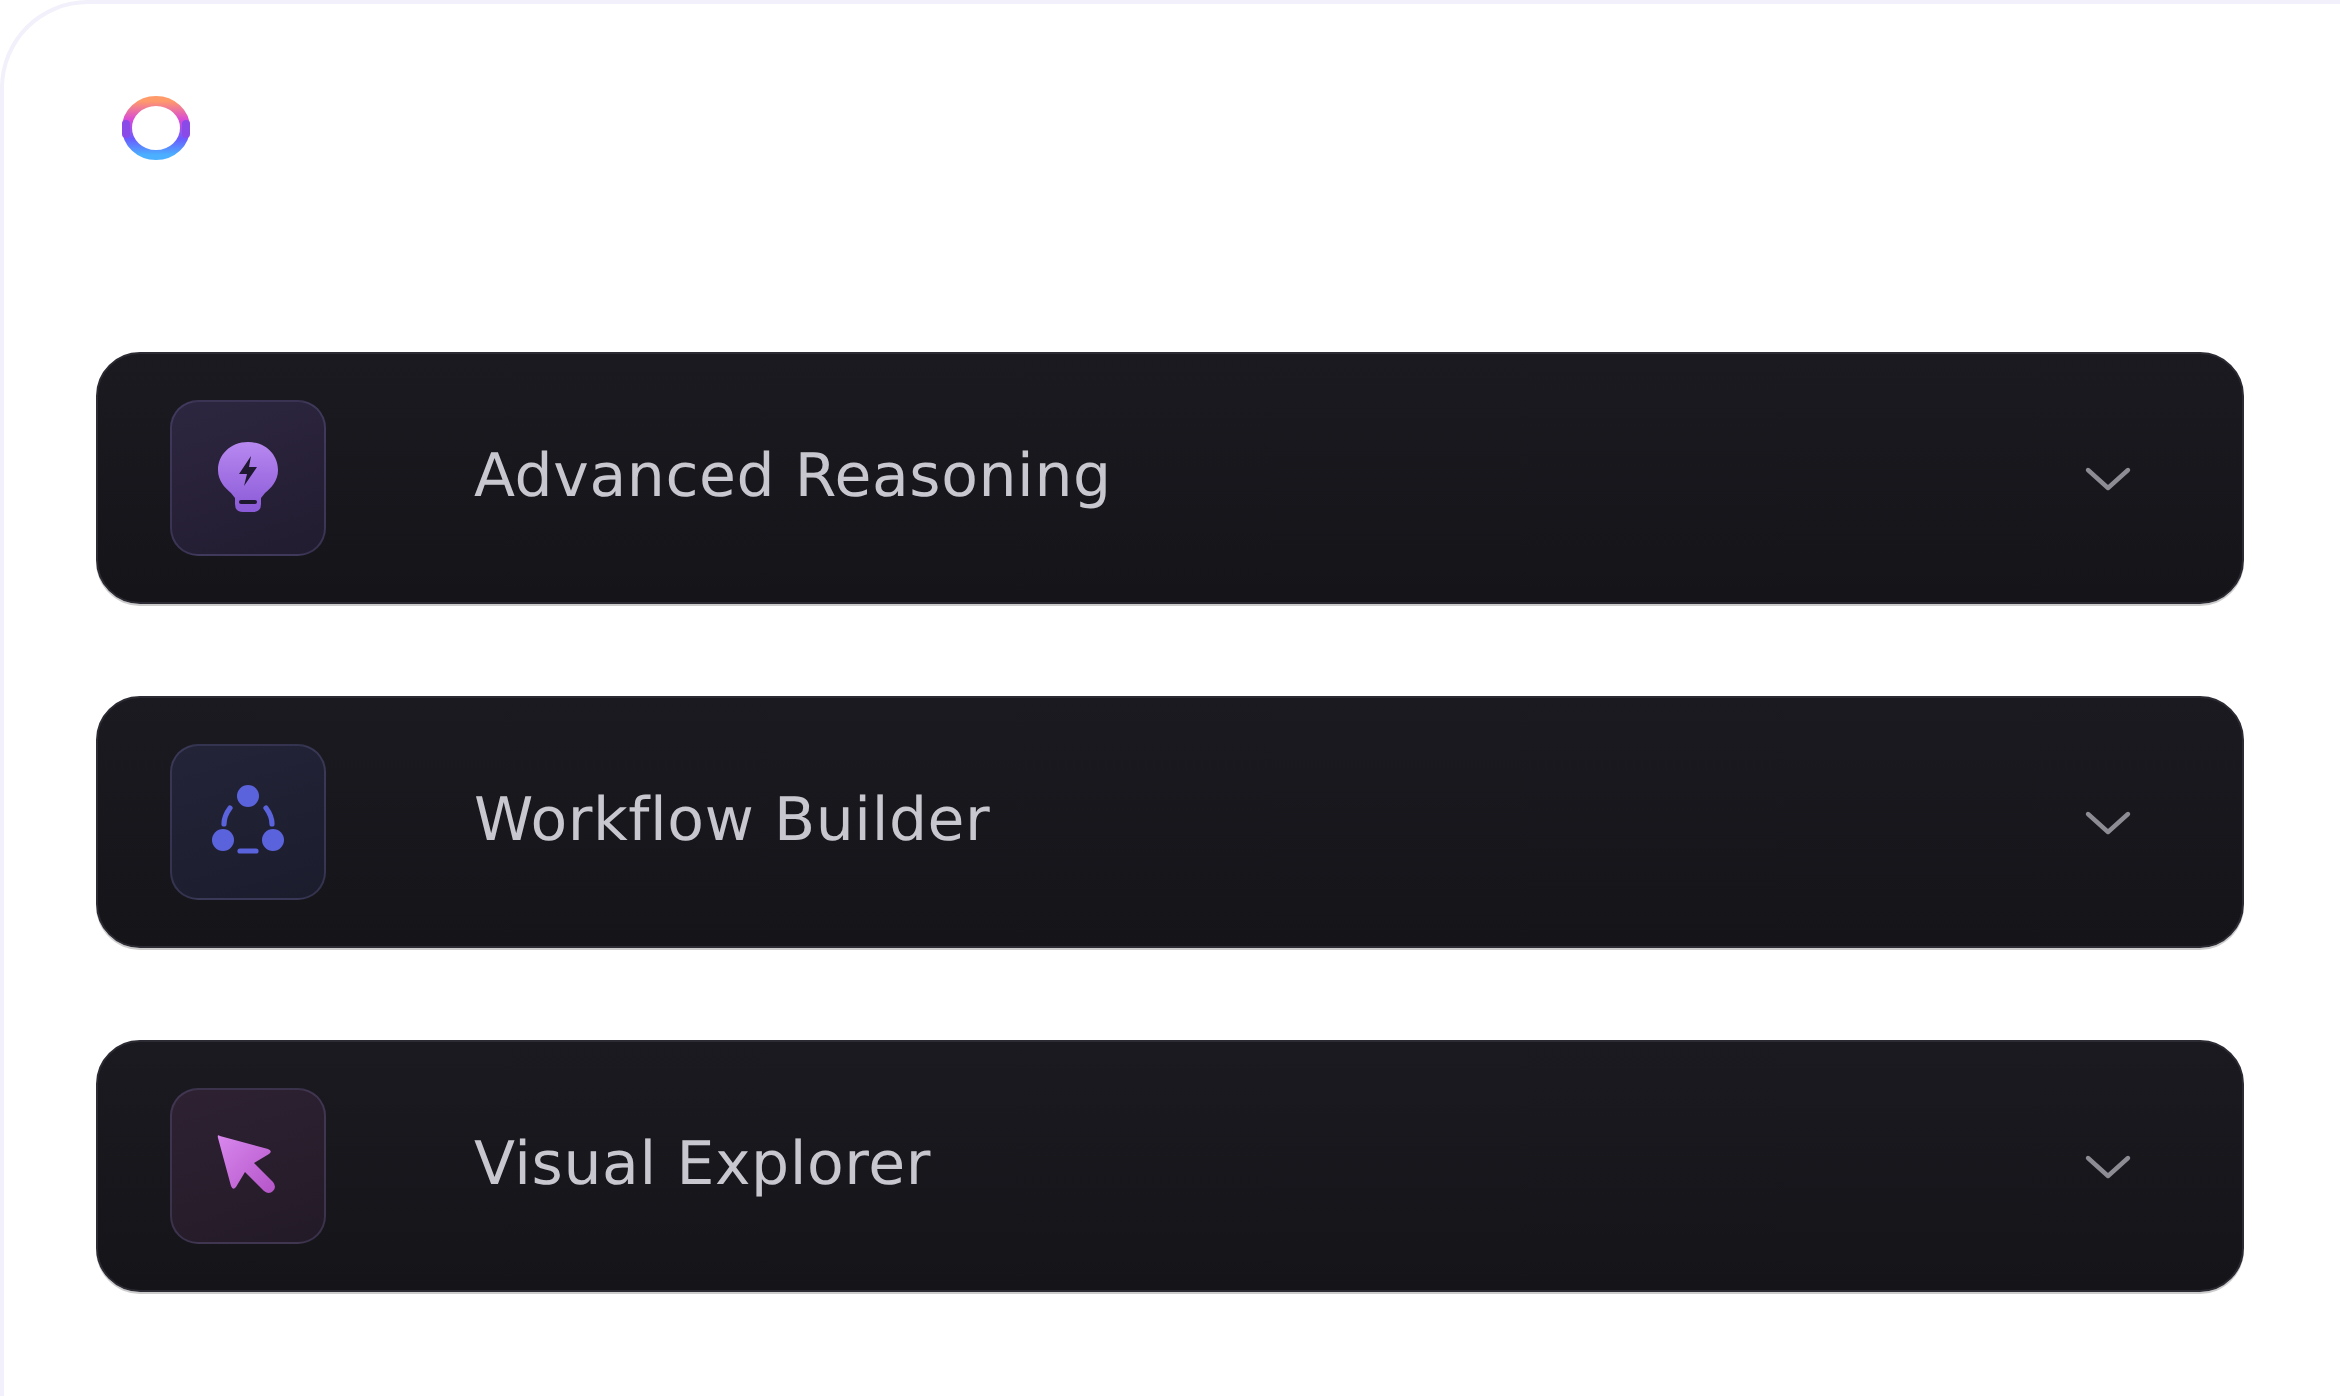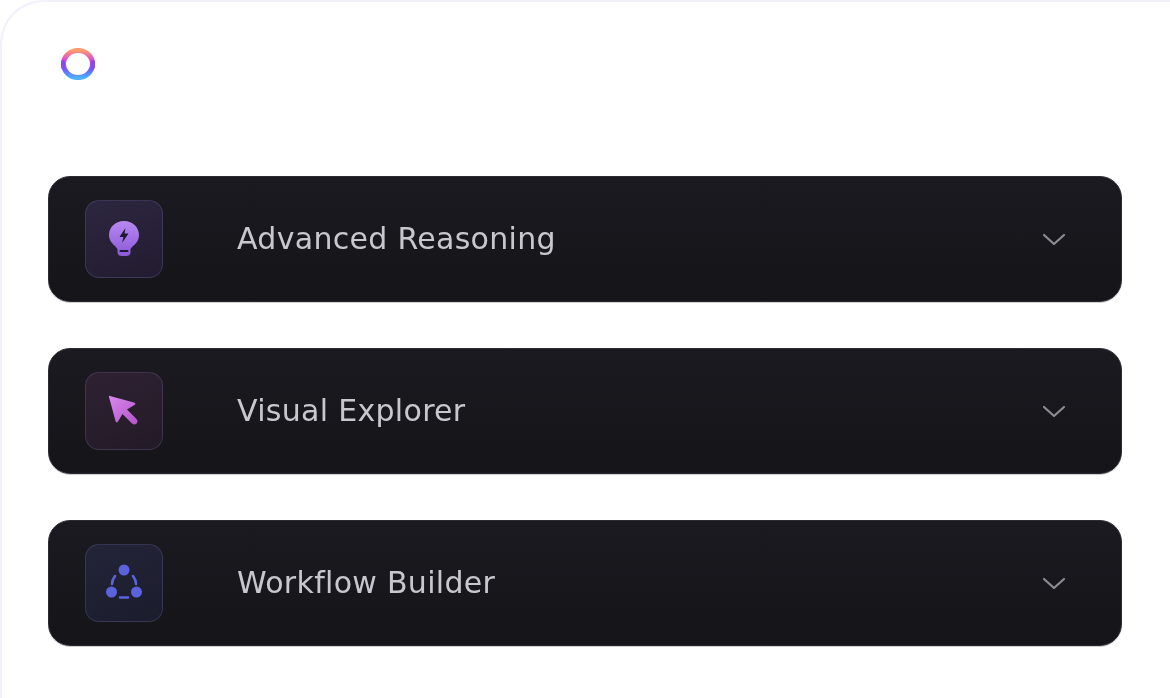--- a/index.html
+++ b/index.html
@@ -72,51 +72,51 @@
         <rect x="13.5" y="31" width="9" height="2" rx="1" fill="#1e1830"></rect>
       </svg>
     </div>
     <span class="label">Advanced Reasoning</span>
     <svg class="chev" viewBox="0 0 26 26">
       <path d="M3 8 L13 17 L23 8" fill="none" stroke="#8d8c94" stroke-width="2.2" stroke-linecap="round" stroke-linejoin="round"></path>
     </svg>
   </div>
 
   <div class="item">
-    <div class="icon-tile tile-pink">
-      <svg width="38" height="38" viewBox="0 0 38 38">
-        <defs>
-          <linearGradient id="g2" x1="0" y1="0" x2="1" y2="1">
-            <stop offset="0" stop-color="#d888ee"></stop>
-              <stop offset="1" stop-color="#b454c8"></stop>
-          </linearGradient>
-        </defs>
-        <path d="M5 4 Q3.5 3 4 5 L10.5 29 Q11.5 31.5 13 29.5 L17.5 22 L27 31.5 Q29.5 33.5 31.5 31.5 Q33.5 29.5 31.5 27 L22 17.5 L29.5 13 Q31.5 11.5 29 10.5 Z" fill="url(#g2)"></path>
-      </svg>
-    </div>
-    <span class="label">Visual Explorer</span>
-    <svg class="chev" viewBox="0 0 26 26">
-      <path d="M3 8 L13 17 L23 8" fill="none" stroke="#8d8c94" stroke-width="2.2" stroke-linecap="round" stroke-linejoin="round"></path>
-    </svg>
-  </div>
-
-  <div class="item">
     <div class="icon-tile tile-blue">
       <svg width="40" height="40" viewBox="0 0 40 40">
         <g fill="#5b63dc">
           <circle cx="20" cy="7" r="5.5"></circle>
           <circle cx="7.5" cy="29" r="5.5"></circle>
           <circle cx="32.5" cy="29" r="5.5"></circle>
         </g>
         <g fill="none" stroke="#5b63dc" stroke-width="2.6" stroke-linecap="round">
           <path d="M11 13 Q8 17 8 21"></path>
           <path d="M29 13 Q32 17 32 21"></path>
           <path d="M16 34.5 L24 34.5"></path>
         </g>
       </svg>
     </div>
     <span class="label">Workflow Builder</span>
     <svg class="chev" viewBox="0 0 26 26">
       <path d="M3 8 L13 17 L23 8" fill="none" stroke="#8d8c94" stroke-width="2.2" stroke-linecap="round" stroke-linejoin="round"></path>
     </svg>
   </div>
 
+  <div class="item">
+    <div class="icon-tile tile-pink">
+      <svg width="38" height="38" viewBox="0 0 38 38">
+        <defs>
+          <linearGradient id="g2" x1="0" y1="0" x2="1" y2="1">
+            <stop offset="0" stop-color="#d888ee"></stop>
+              <stop offset="1" stop-color="#b454c8"></stop>
+          </linearGradient>
+        </defs>
+        <path d="M5 4 Q3.5 3 4 5 L10.5 29 Q11.5 31.5 13 29.5 L17.5 22 L27 31.5 Q29.5 33.5 31.5 31.5 Q33.5 29.5 31.5 27 L22 17.5 L29.5 13 Q31.5 11.5 29 10.5 Z" fill="url(#g2)"></path>
+      </svg>
+    </div>
+    <span class="label">Visual Explorer</span>
+    <svg class="chev" viewBox="0 0 26 26">
+      <path d="M3 8 L13 17 L23 8" fill="none" stroke="#8d8c94" stroke-width="2.2" stroke-linecap="round" stroke-linejoin="round"></path>
+    </svg>
+  </div>
+
 </div>
 
 </body></html>

